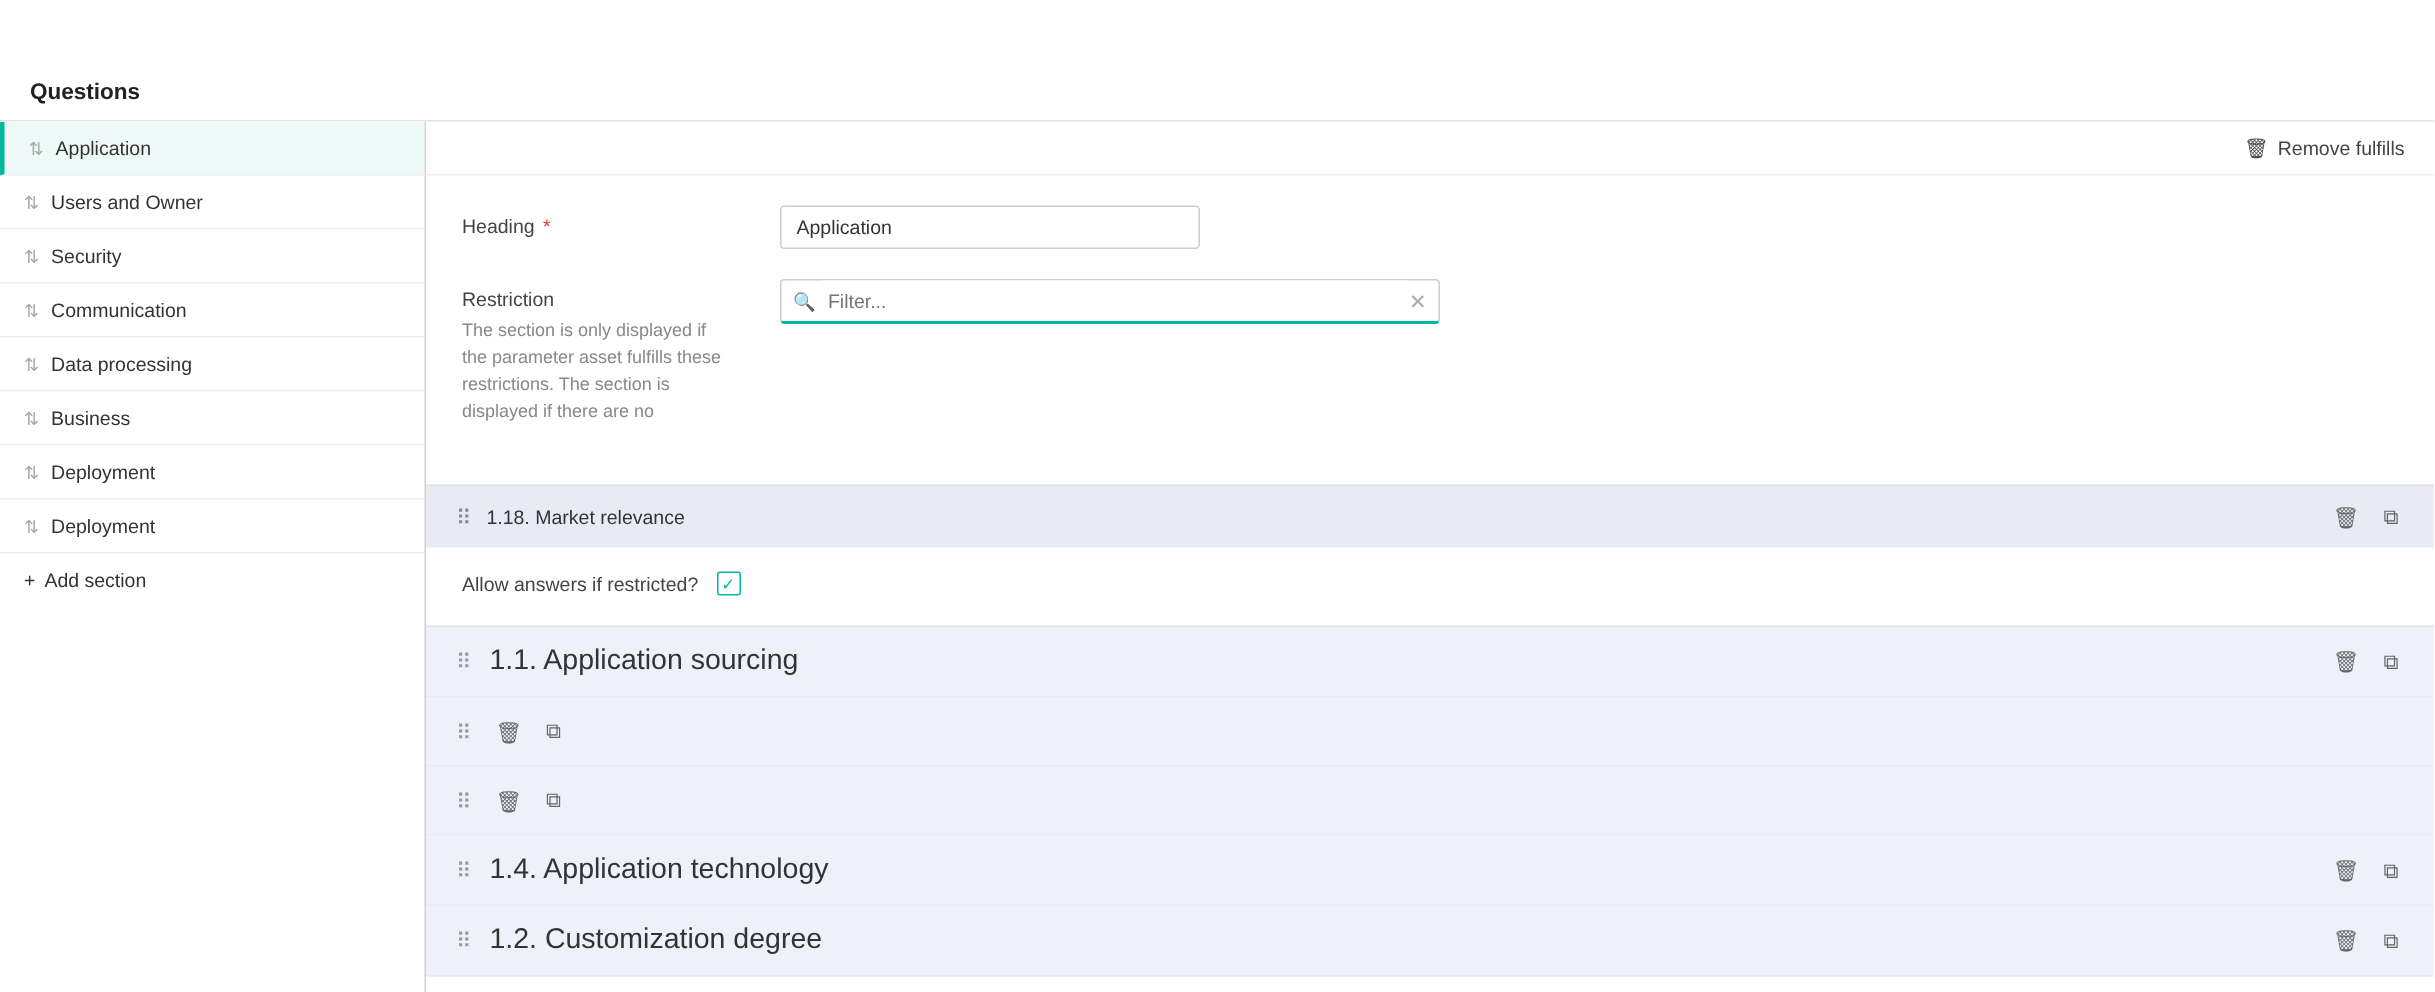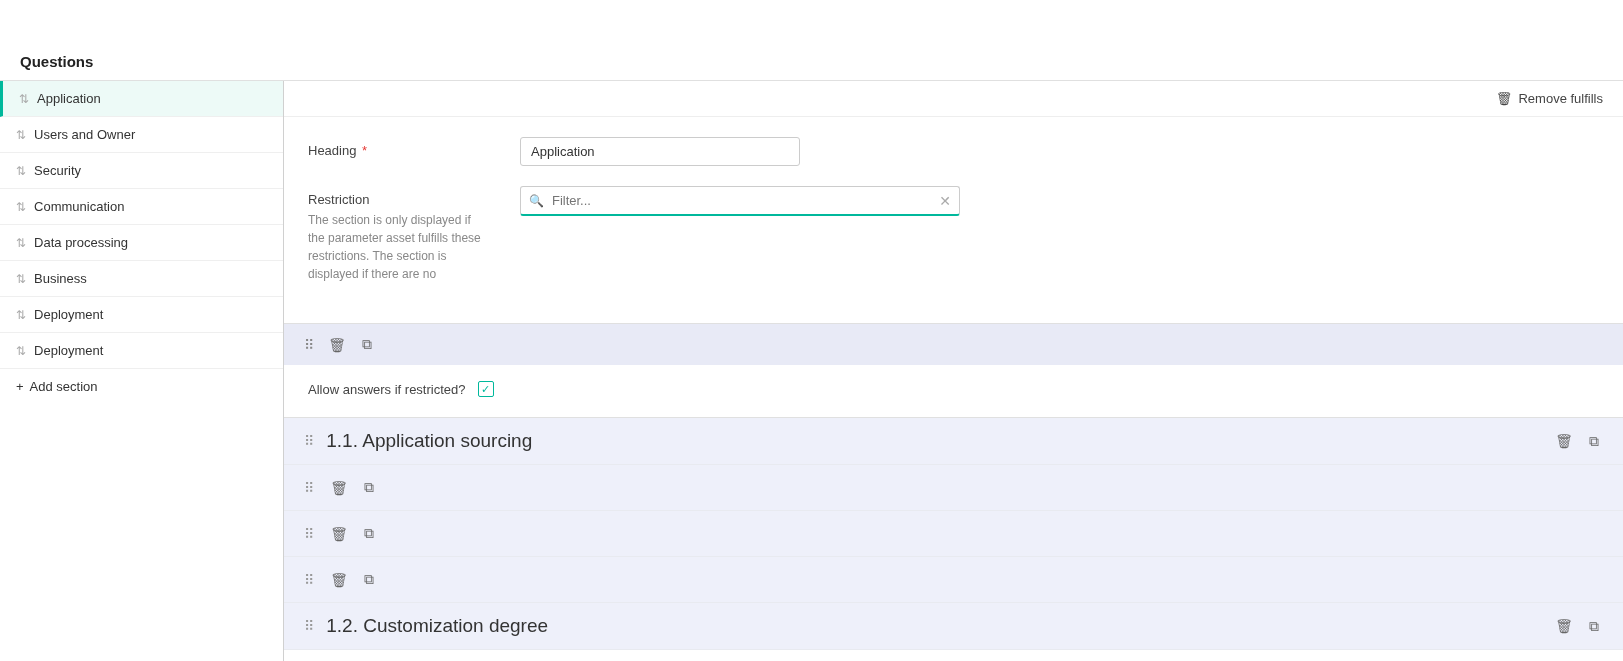--- a/index.html
+++ b/index.html
@@ -154,20 +154,24 @@
               <input type="text" style="border: none; outline: none; flex: 1 1 0%; padding: 6px 4px; font-size: 13px; color: rgb(136, 136, 136);" placeholder="Filter...">
               <span class="filter-clear">✕</span>
             </div>
           </div>
         </div>
 
       </div>
 
       <div class="question-highlighted">
         <span class="q-drag">⠿</span>
+        <span class="q-label">
+          <span>1.18.</span>
+          <span>Market relevance</span>
+        </span>
         <div class="q-actions">
           <button class="q-icon-btn" title="Delete">🗑</button>
           <button class="q-icon-btn" title="Copy">⧉</button>
         </div>
       </div>
 
       <div class="allow-answers-row">
         <span class="allow-answers-label">Allow answers if restricted?</span>
         <div class="checkbox-checked"></div>
       </div>
@@ -197,20 +201,24 @@
         <div class="question-row">
           <span class="q-drag">⠿</span>
           <div class="q-actions">
             <button class="q-icon-btn" title="Delete">🗑</button>
             <button class="q-icon-btn" title="Copy">⧉</button>
           </div>
         </div>
 
         <div class="question-row">
           <span class="q-drag">⠿</span>
+          <span class="q-label">
+            <span>1.4.</span>
+            <span>Application technology</span>
+          </span>
           <div class="q-actions">
             <button class="q-icon-btn" title="Delete">🗑</button>
             <button class="q-icon-btn" title="Copy">⧉</button>
           </div>
         </div>
 
         <div class="question-row">
           <span class="q-drag">⠿</span>
           <span class="q-label">
             <span>1.2.</span>

